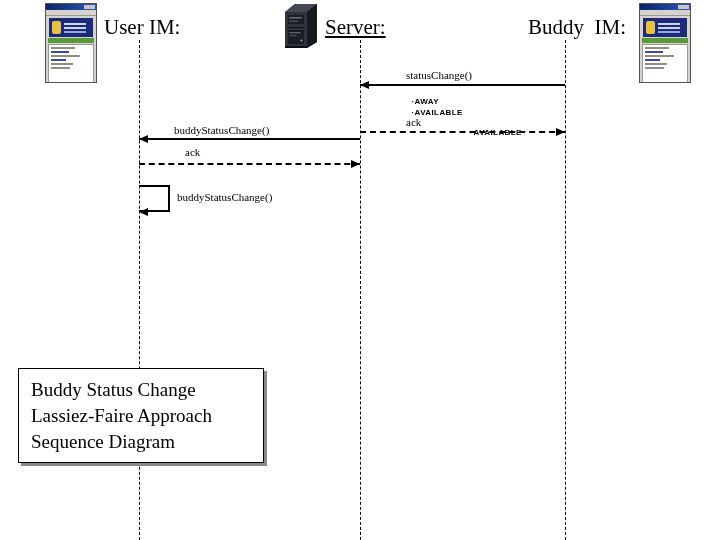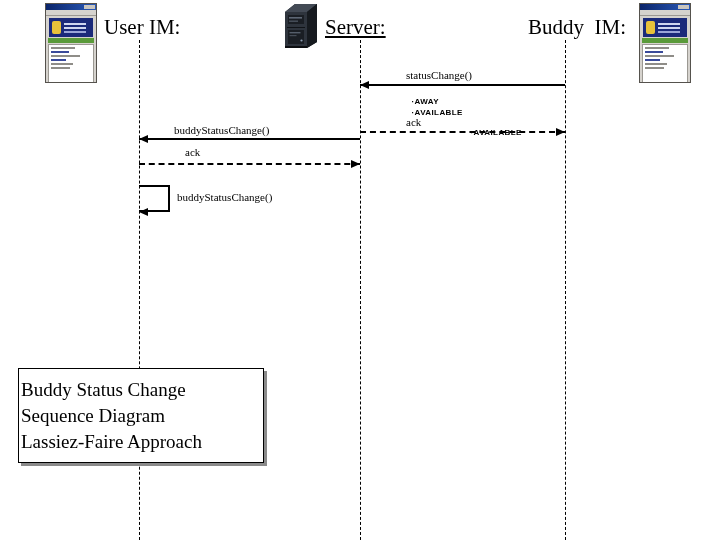--- a/index.html
+++ b/index.html
@@ -161,21 +161,21 @@
     border-left: 0;
   }
 
   
   .caption-box {
     position: absolute;
     box-sizing: border-box;
     background: #ffffff;
     border: 1px solid #000000;
     box-shadow: 3px 3px 0 0 #8a8a8a;
-    padding: 8px 10px 9px 2px;
+    padding: 8px 10px 9px 12px;
   }
   .caption-line {
     font-family: "Liberation Serif", "DejaVu Serif", serif;
     font-size: 19px;
     line-height: 26px;
     color: #000000;
     white-space: pre;
   }
 </style>
 </head>
@@ -274,17 +274,17 @@
   <div class="msg-label" style="left:185px; top:147px;">ack</div>
   <div class="msg-line dashed" style="left:139px; top:163px; width:221px;"></div>
   <div class="arrowhead right" style="left:351px; top:160px;"></div>
 
   <div class="selfcall" style="left:139px; top:185px; width:31px; height:27px;"></div>
   <div class="arrowhead left" style="left:139px; top:208px;"></div>
   <div class="msg-label" style="left:177px; top:192px;">buddyStatusChange()</div>
 
   <div class="caption-box" style="left:18px; top:368px; width:246px; height:95px;">
     <div class="caption-line">Buddy Status Change</div>
+    <div class="caption-line">Lassiez-Faire Approach</div>
     <div class="caption-line">Sequence Diagram</div>
-    <div class="caption-line">Lassiez-Faire Approach</div>
   </div>
 
 </div>
 
 </body></html>

